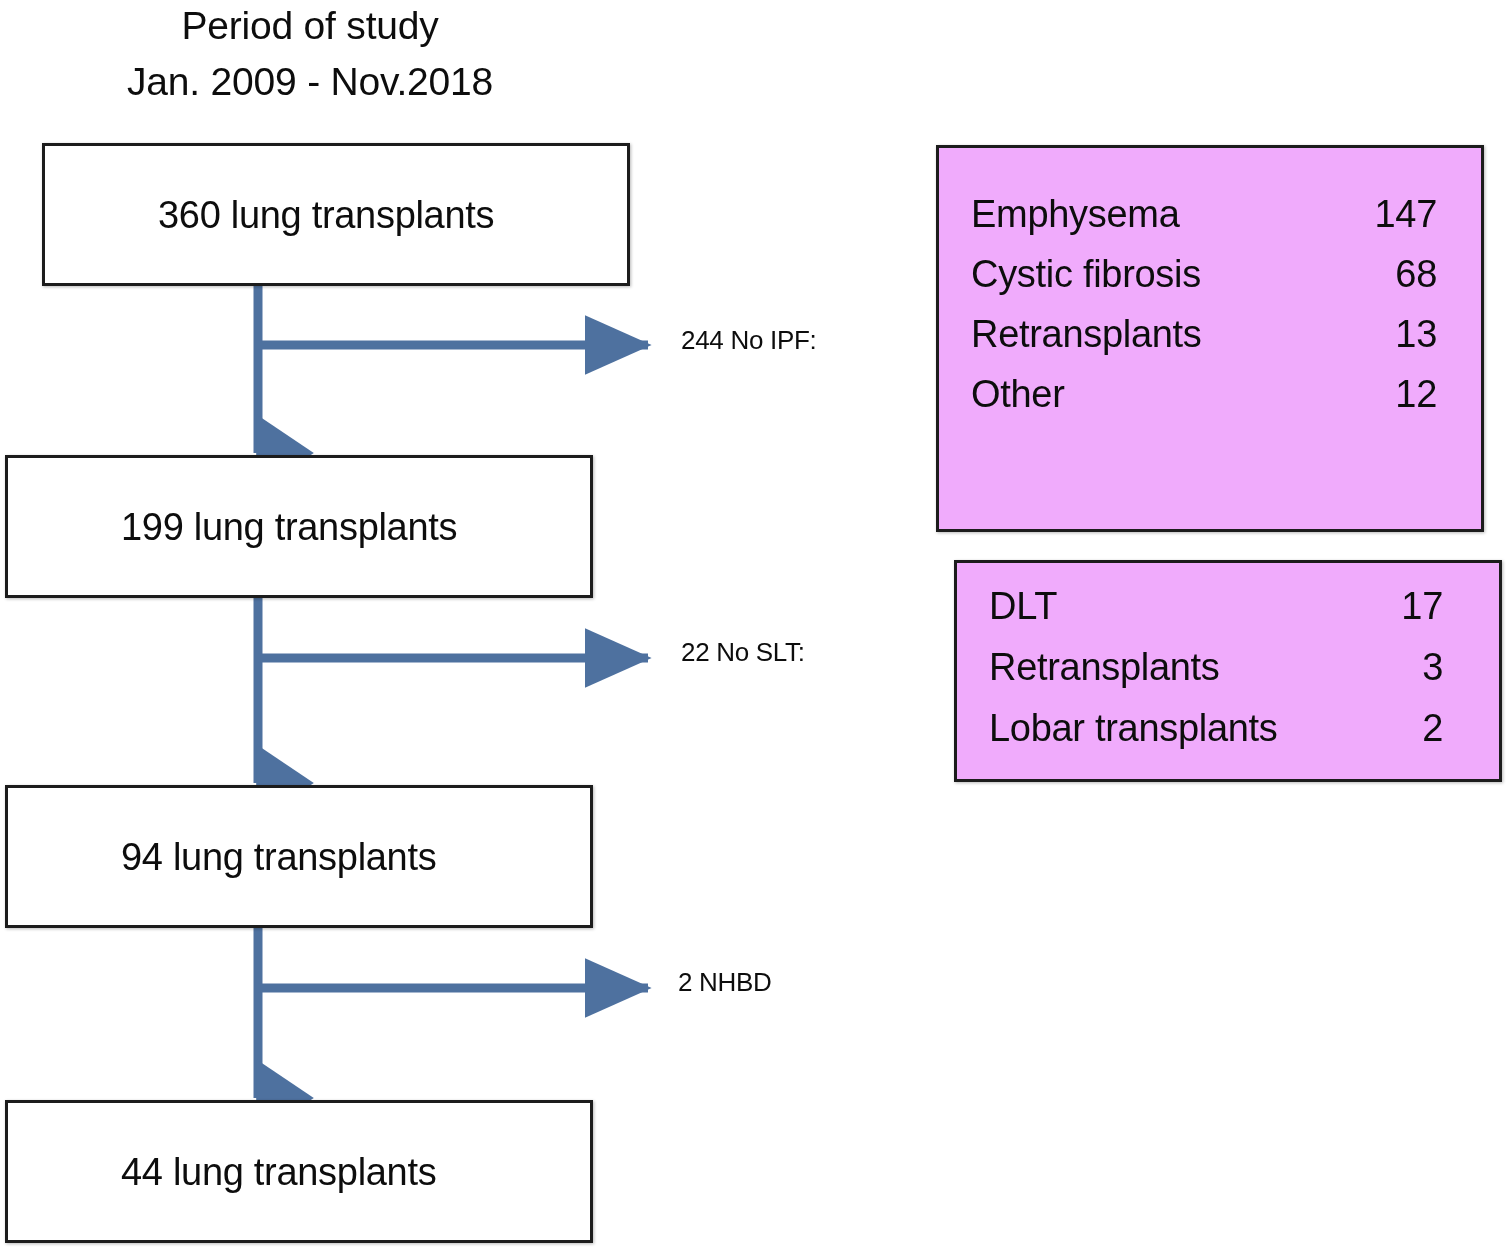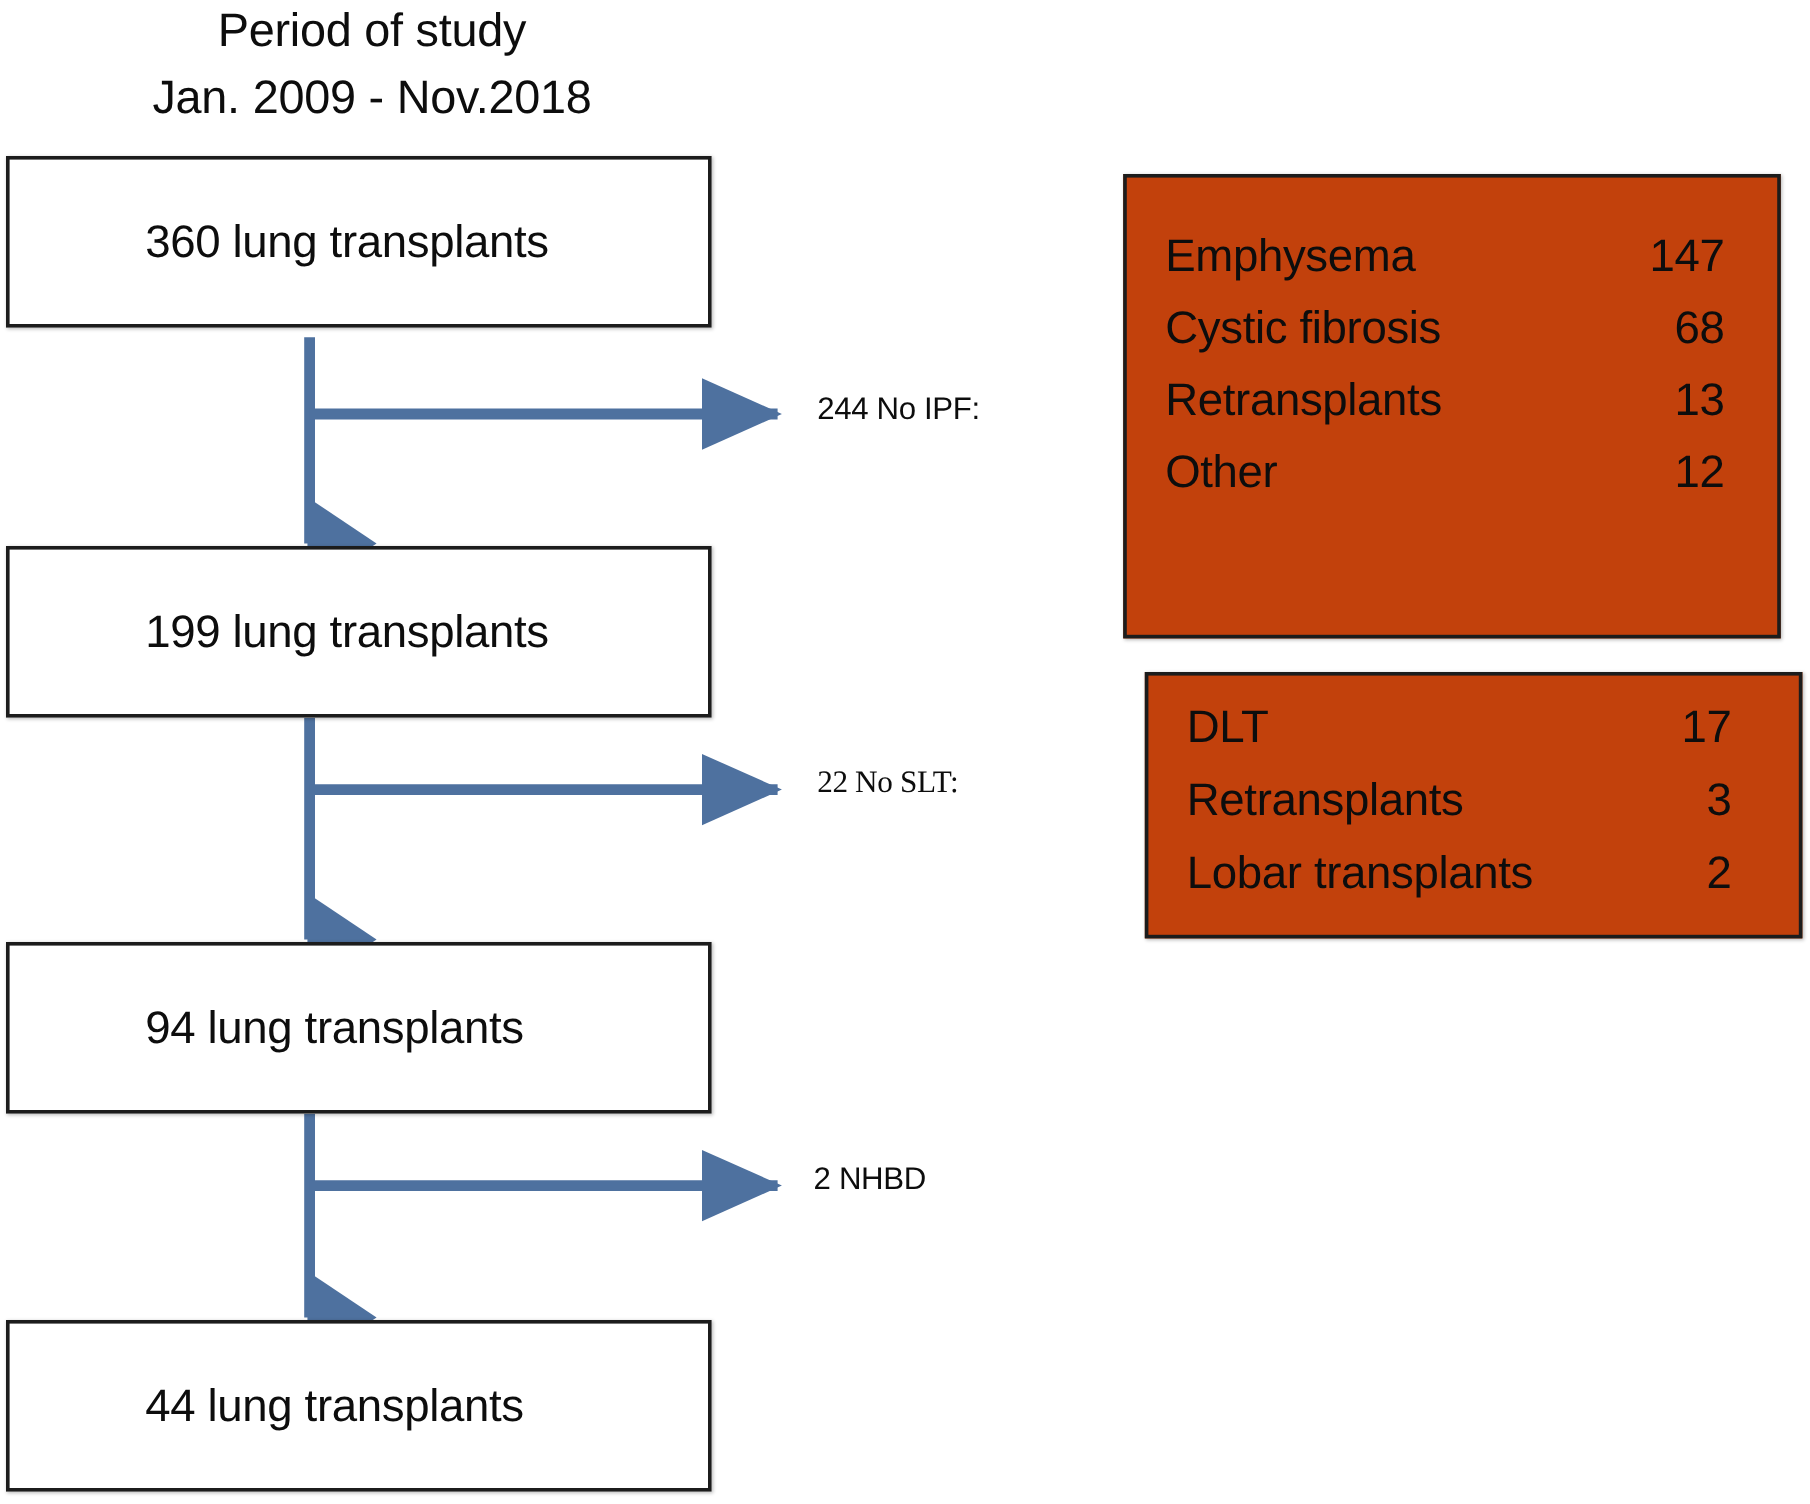--- a/index.html
+++ b/index.html
@@ -47,21 +47,21 @@
     position: absolute;
     left: 113px;
     top: 50%;
     transform: translateY(-50%);
     font-size: 38px;
     line-height: 1;
     white-space: nowrap;
     letter-spacing: -0.3px;
   }
 
-  #box-360 { top: 130px; }
+  #box-360 { top: 143px; margin-left: 37px; }
   #box-116 { top: 455px; }
   #box-94  { top: 785px; }
   #box-92  { top: 1100px; }
 
   
   #connectors {
     position: absolute;
     left: 0;
     top: 0;
     width: 1508px;
@@ -71,30 +71,30 @@
 
   
   .branch-label {
     position: absolute;
     font-size: 26px;
     line-height: 1;
     white-space: nowrap;
     letter-spacing: -0.3px;
   }
   #label-noipf { left: 681px; top: 327px; }
-  #label-noslt { left: 681px; top: 639px; font-family: Liberation Serif, serif; }
+  #label-noslt { left: 681px; top: 639px; }
   #label-nhbd  { left: 678px; top: 969px; }
 
   
   .detail-box {
     position: absolute;
     left: 936px;
     width: 548px;
     box-sizing: border-box;
-    background: #c2410c;
+    background: #f0abfc;
     border: 3px solid #1c1c1c;
     box-shadow: 1px 1px 3px rgba(0,0,0,0.28);
   }
   #detail-causes { top: 145px; height: 387px; padding: 47px 44px 0 32px; }
   #detail-excluded { top: 560px; height: 222px; padding: 24px 56px 0 32px; margin-left: 18px; }
 
   .detail-row {
     display: flex;
     justify-content: space-between;
     align-items: baseline;

